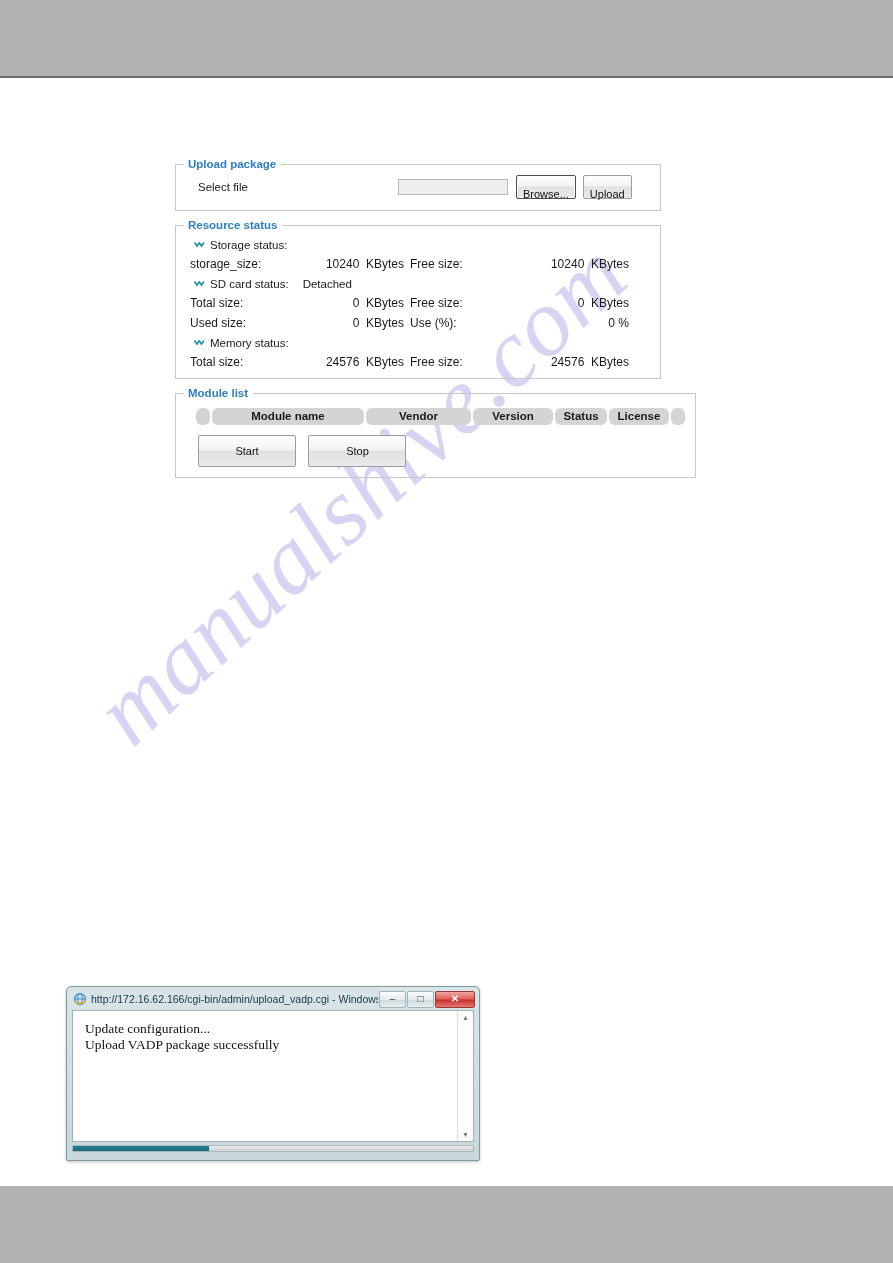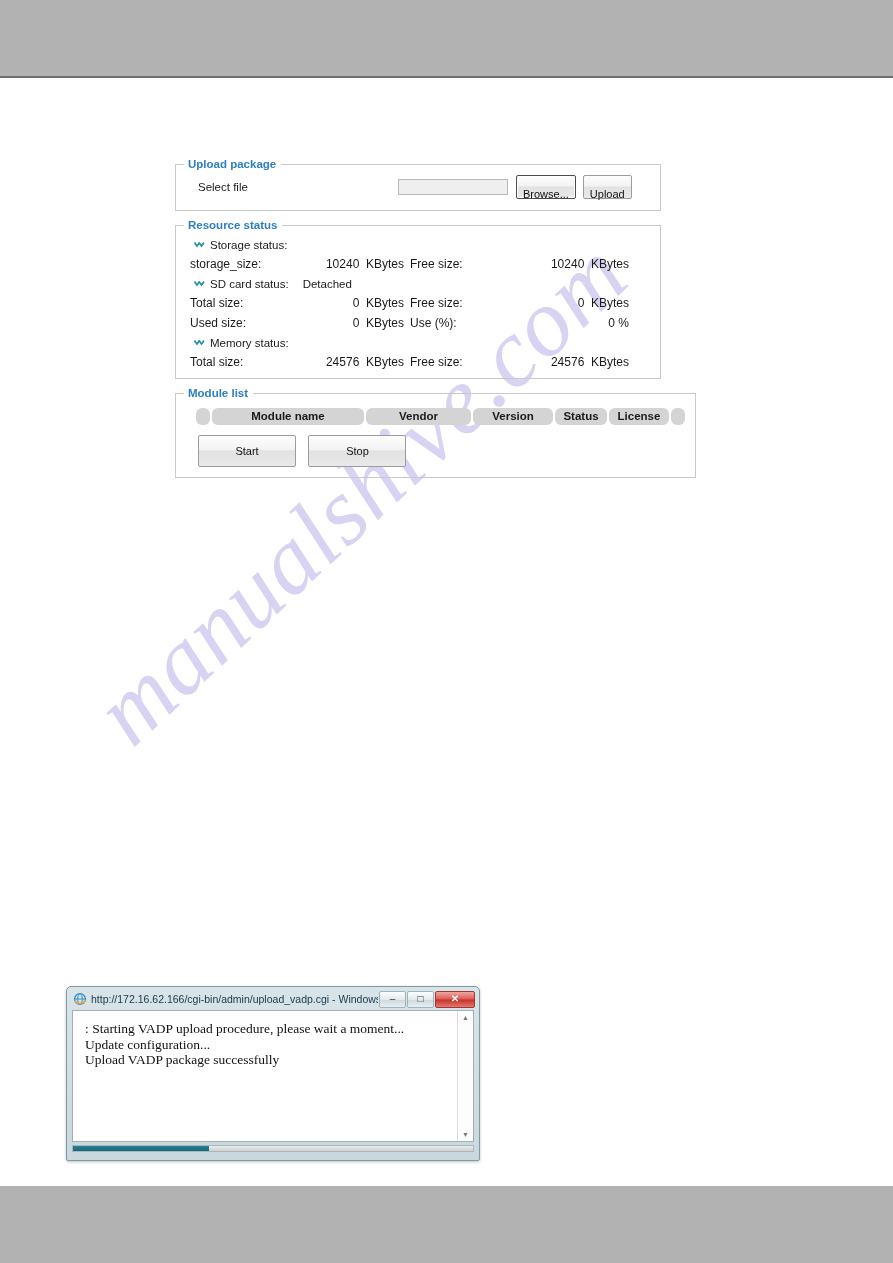--- a/index.html
+++ b/index.html
@@ -445,21 +445,20 @@
         <span class="glyph">□</span>
       </span>
       <span class="ie-winbtn close">
         <span class="glyph">✕</span>
       </span>
     </span>
   </div>
 
   <div class="ie-clientbox">
     <div class="ie-doc">
-      <div>: Starting VADP upload procedure, please wait a moment...</div>
       <div>Update configuration...</div>
       <div>Upload VADP package successfully</div>
     </div>
     <div class="ie-scroll">
       <span class="arr">▲</span>
       <span class="arr">▼</span>
     </div>
   </div>
 
   <div class="ie-statusbar">

